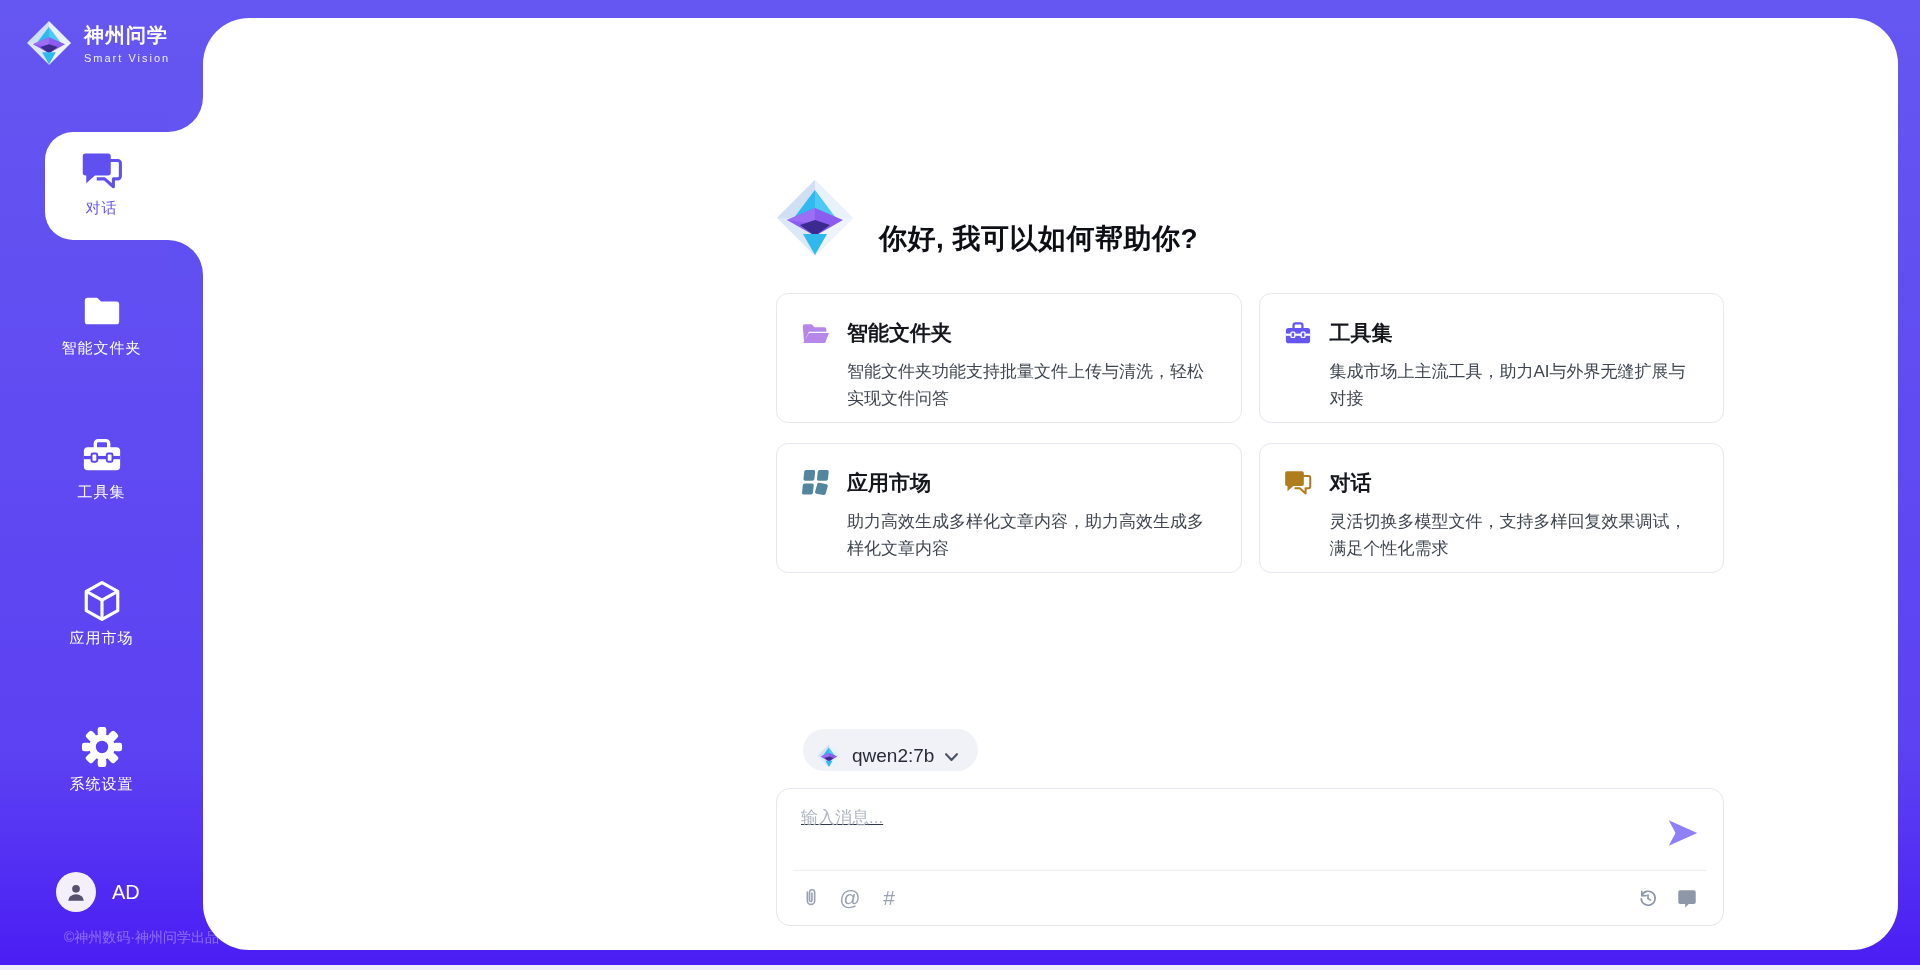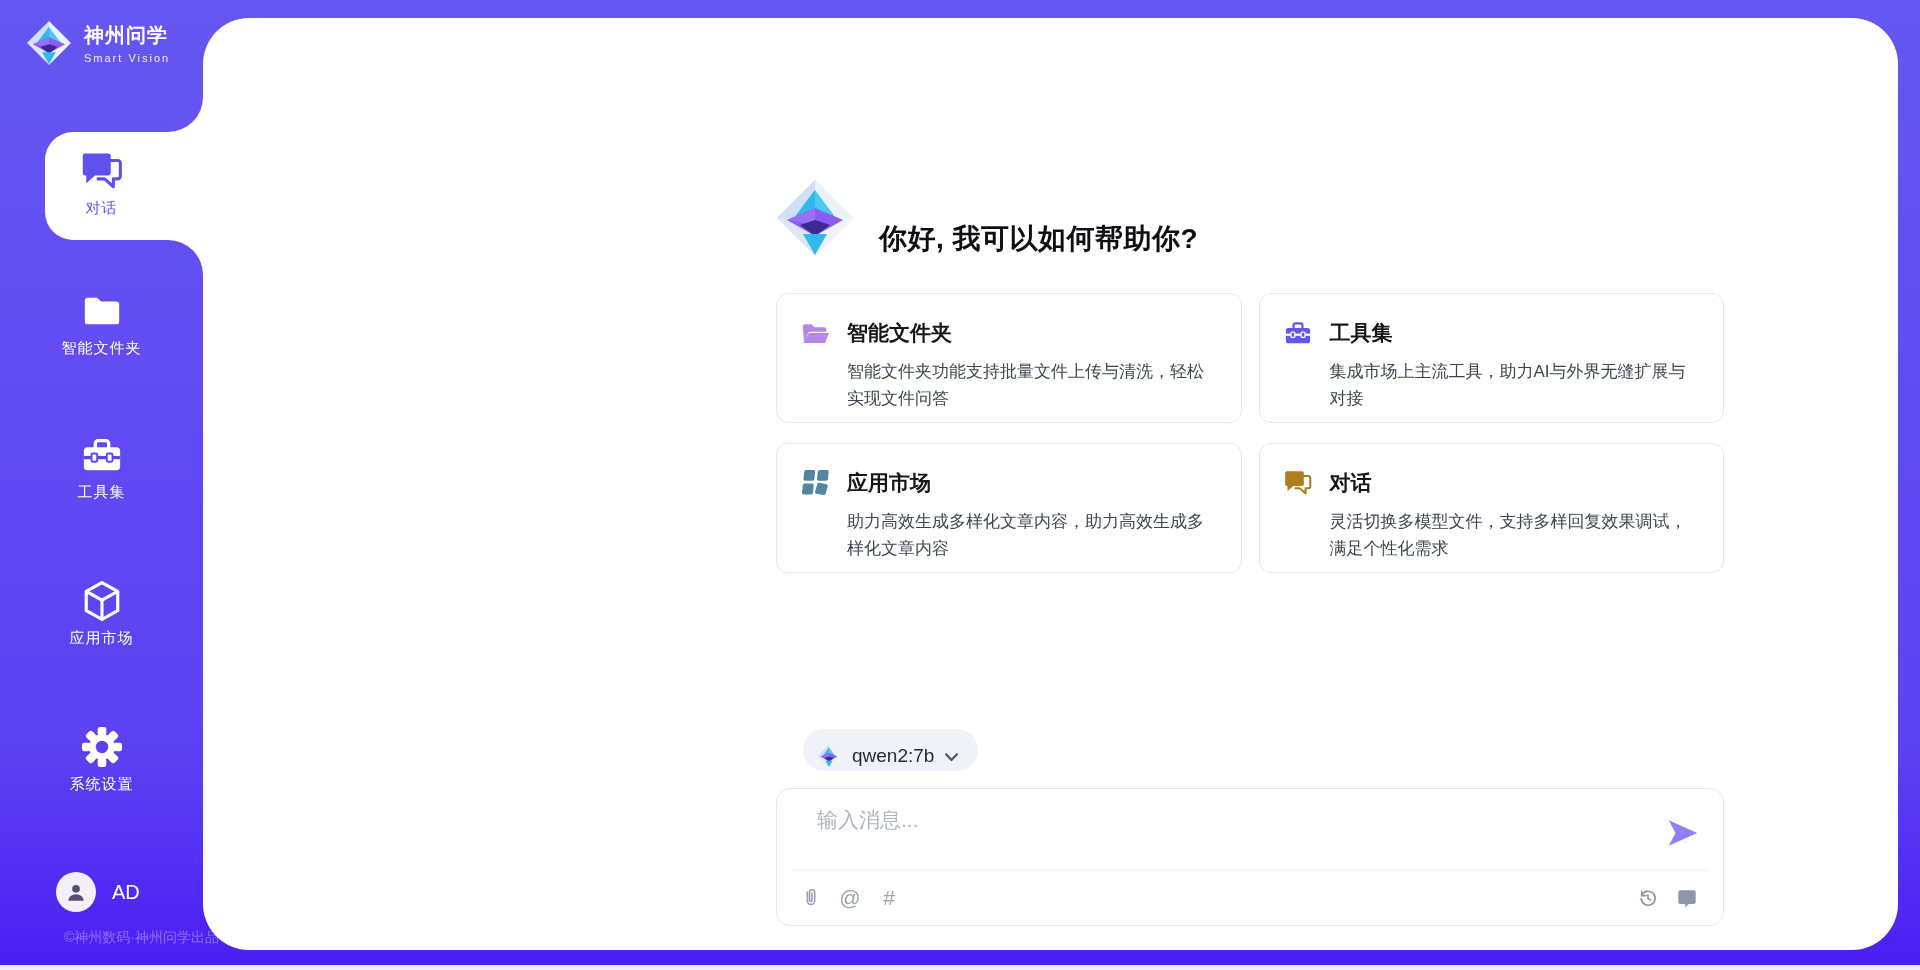--- a/index.html
+++ b/index.html
@@ -59,23 +59,23 @@
   .card-desc{ margin:11px 0 0 46px; font-size:17px; line-height:27px; color:#3f4550; }
   
   .model-pill{ position:absolute; left:600px; top:711px; height:42px; border-radius:21px;
     background:#f1f2f7; display:flex; align-items:center; gap:11px; padding:12px 20px 0 14px; cursor:pointer; }
   .pill-gem{ width:24px; height:24px; }
   .pill-label{ font-size:19px; color:#262b36; }
   .pill-chevron{ width:13px; height:9px; margin-top:2px; }
   
   .composer{ position:absolute; left:573px; top:770px; width:948px; height:138px;
     background:#fff; border:1.5px solid #e4e7ee; border-radius:14px; }
-  .composer textarea{ position:absolute; left:40px; top:17px; width:850px; height:56px;
+  .composer textarea{ position:absolute; left:24px; top:17px; width:850px; height:56px;
     border:none; outline:none; resize:none; background:transparent;
-    font-family:"Liberation Sans","DejaVu Sans",sans-serif; font-size:21px; color:#333a46; }
+    font-family:"Liberation Sans","DejaVu Sans",sans-serif; font-size:17px; color:#333a46;text-decoration:underline; }
   .composer textarea::placeholder{ color:#adb4c2; }
   .send-btn{ position:absolute; right:22px; top:26px; width:36px; height:36px;
     color:#8F80F8; background:none; border:none; cursor:pointer; }
   .composer-divider{ position:absolute; left:16px; right:16px; top:81px; height:1px; background:#edeff3; }
   .composer-left{ position:absolute; left:22px; bottom:15px; display:flex; gap:15px; align-items:center; }
   .composer-right{ position:absolute; right:24px; bottom:15px; display:flex; gap:15px; align-items:center; }
   .tool-btn{ width:24px; height:24px; color:#9aa2b1; background:none; border:none; padding:0; cursor:pointer;
     font-size:21px; line-height:24px; text-align:center; }
   .tool-btn.right{ color:#8e97a8; }
   .tool-btn svg{ width:22px; height:22px; display:block; margin:auto; }

